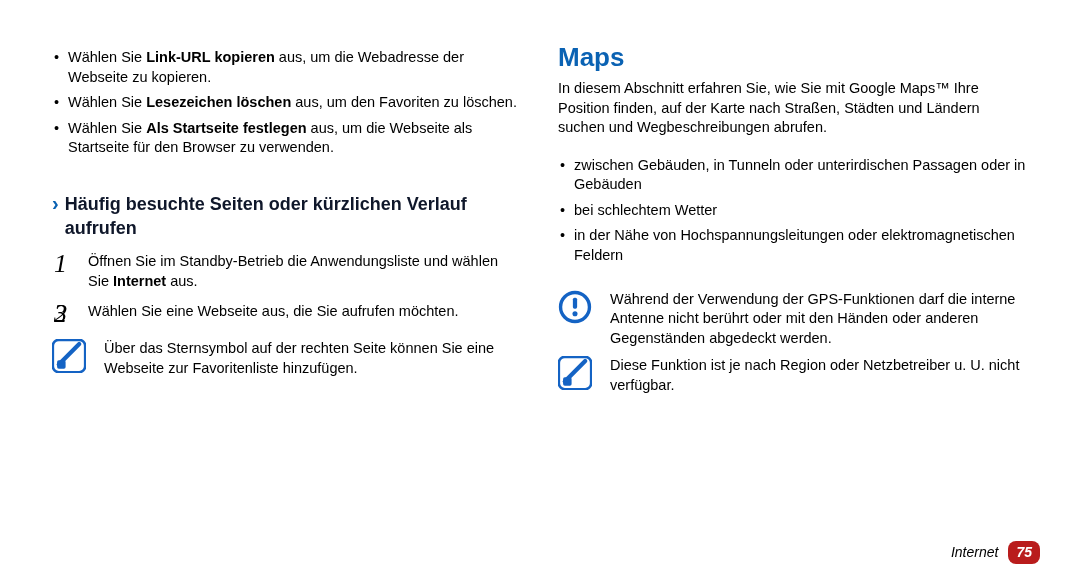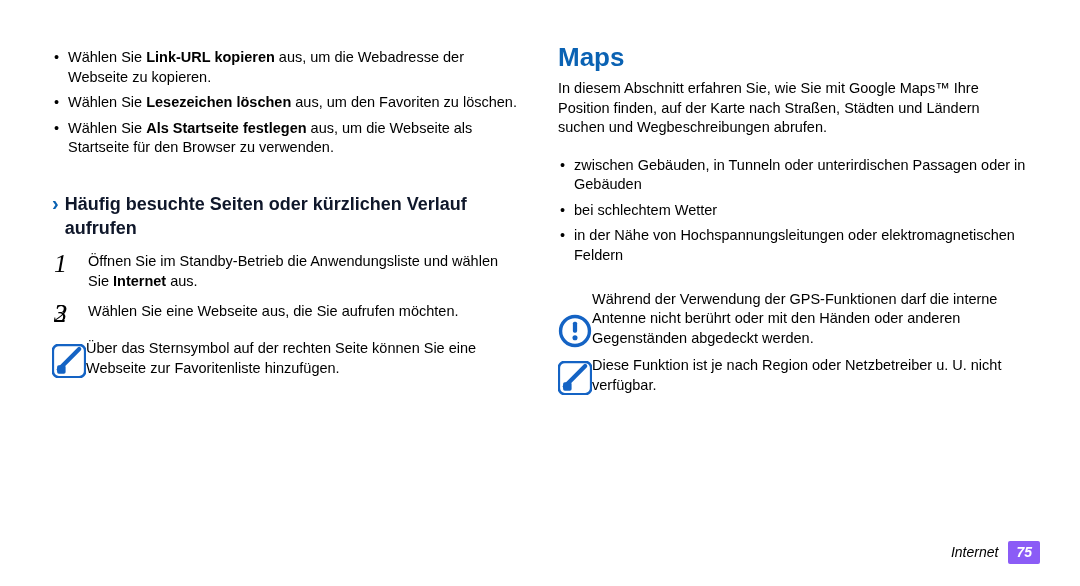--- a/index.html
+++ b/index.html
@@ -82,22 +82,22 @@
     height: 18px;
     background: #202020;
     border-radius: 2px;
     align-items: center;
     justify-content: center;
     margin: 0 2px;
   }
   .inline-icon svg { width: 12px; height: 12px; }
   .note-row {
     display: flex;
-    align-items: flex-end;
-    gap: 0;
+    align-items: flex-start;
+    gap: 18px;
     margin-top: 8px;
     padding-left: 0;
   }
   .note-icon {
     width: 34px;
     height: 34px;
     flex-shrink: 0;
     display: flex;
     align-items: center;
     justify-content: center;
@@ -118,24 +118,24 @@
     bottom: 22px;
     display: flex;
     align-items: center;
     gap: 10px;
     font-size: 14px;
   }
   .footer .section-name {
     font-style: italic;
   }
   .footer .page-num {
-    background: #8b5cf6;
+    background: #b91c1c;
     color: #fff;
     padding: 2px 8px;
-    border-radius: 2px;
+    border-radius: 8px;
     font-weight: bold;
     font-style: italic;
   }
   b { font-weight: bold; }
 </style>
 </head>
 <body>
 
 <div class="page">
 

